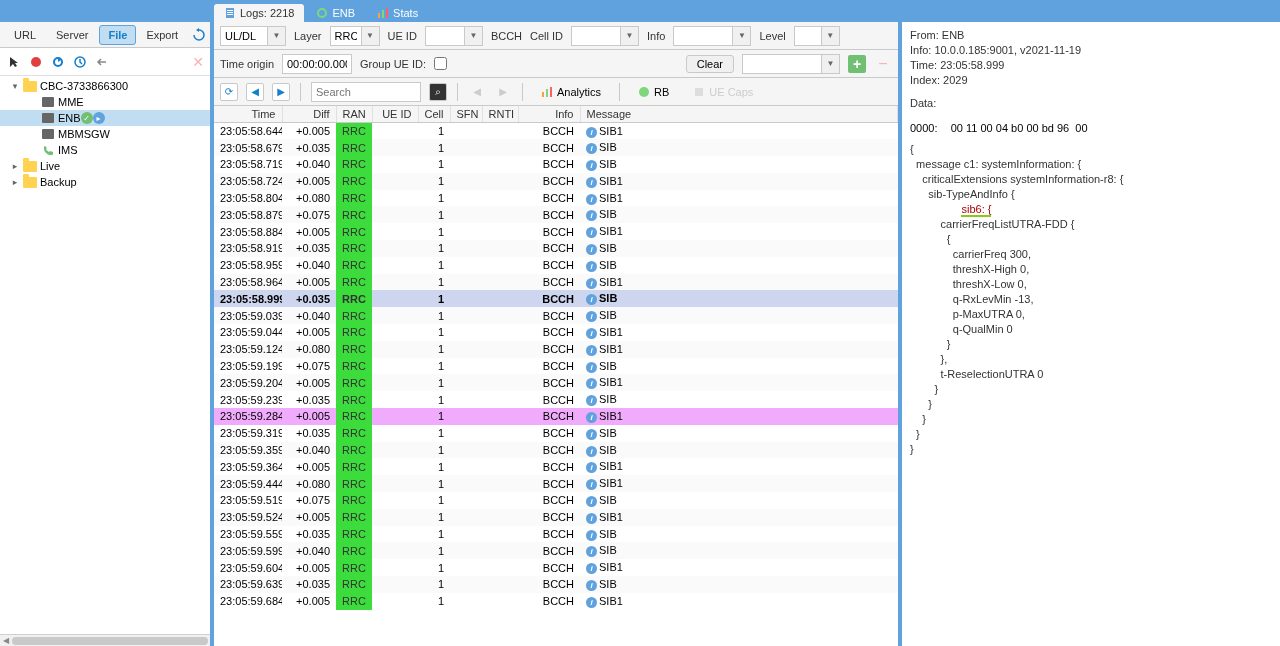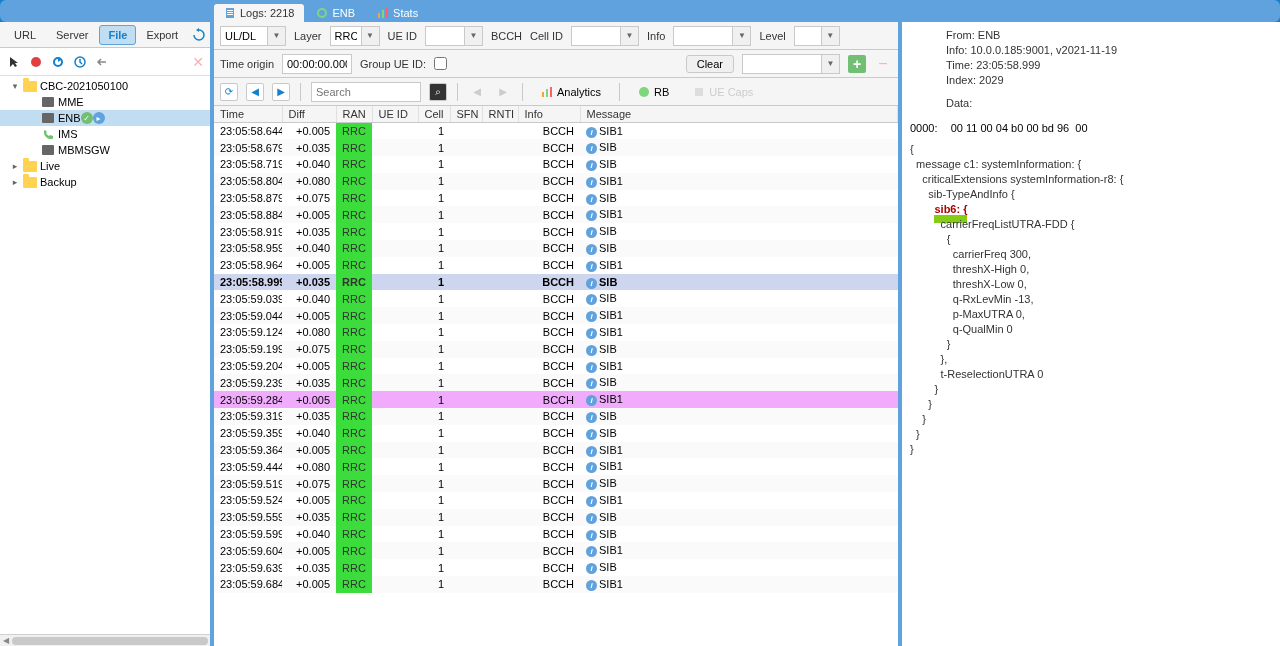--- a/index.html
+++ b/index.html
@@ -4,21 +4,21 @@
 <style>
 * { margin: 0; padding: 0; box-sizing: border-box; font-family: Arial, Helvetica, sans-serif; font-size: 11px; }
 body { background: #fff; width: 1280px; height: 646px; overflow: hidden; }
 
 
 .app-bar { background: #157fcc; height: 22px; display: flex; align-items: center; padding: 0 6px; color: #fff; font-size: 12px; }
 .app-title { flex: 0 0 auto; }
 .app-collapse { margin-left: auto; width: 14px; height: 14px; border-radius: 50%; background: #5aa8e0; display: flex; align-items: center; justify-content: center; cursor: pointer; }
 
 
-.tab-bar { background: #5fa2dd; height: 22px; display: flex; align-items: flex-end; padding-left: 214px; gap: 2px; position: absolute; top: 0; left: 0; right: 0; z-index: 5; border-radius: 6px; }
+.tab-bar { background: #5fa2dd; height: 22px; display: flex; align-items: flex-end; padding-left: 214px; gap: 2px; position: absolute; top: 0; left: 0; right: 0; z-index: 5; }
 .main-container { position: relative; }
 .tab-bar .tab { padding: 3px 10px; font-size: 11px; color: #fff; display: flex; align-items: center; gap: 4px; border-radius: 3px 3px 0 0; cursor: pointer; }
 .tab.active { background: #f5f5f5; color: #333; }
 
 
 .layout { display: flex; height: 624px; position: absolute; top: 22px; left: 0; right: 0; }
 .left-panel { width: 214px; border-right: 4px solid #5fa2dd; background: #fff; display: flex; flex-direction: column; }
 .center-panel { flex: 1; background: #fff; display: flex; flex-direction: column; border-right: 4px solid #5fa2dd; }
 .right-panel { width: 378px; background: #fff; padding: 6px 8px; overflow: auto; }
 
@@ -57,38 +57,38 @@
 .minus-btn { width: 18px; height: 18px; color: #f8b0b0; display: flex; align-items: center; justify-content: center; cursor: pointer; font-size: 16px; }
 
 .nav-ar { width: 18px; height: 18px; border: 1px solid #c9c9c9; background: #fff; display: flex; align-items: center; justify-content: center; cursor: pointer; border-radius: 2px; color: #157fcc; font-size: 10px; }
 .sep { width: 1px; height: 18px; background: #c9c9c9; margin: 0 2px; }
 .search-input { width: 110px; height: 20px; border: 1px solid #c9c9c9; padding: 0 4px; }
 .analytics-btn { display: flex; align-items: center; gap: 4px; padding: 2px 8px; cursor: pointer; }
 
 
 .table-wrap { flex: 1; overflow: auto; position: relative; }
 .log-table { width: 100%; border-collapse: collapse; table-layout: fixed; }
-.log-table th { background: #f5f5f5; border-right: 1px solid #e0e0e0; border-bottom: 1px solid #c9c9c9; padding: 2px 6px; font-weight: normal; color: #333; text-align: left; height: 16px; position: sticky; top: 0; }
+.log-table th { background: #f5f5f5; border-right: 1px solid #e0e0e0; border-bottom: 1px solid #c9c9c9; padding: 2px 6px; font-weight: normal; color: #333; text-align: right; height: 16px; position: sticky; top: 0; }
 .log-table th.left { text-align: left; }
 .log-table th.center { text-align: center; }
 .log-table td { padding: 1px 6px; border-bottom: 0; height: 16.8px; text-align: right; white-space: nowrap; overflow: hidden; }
 .log-table td.left { text-align: left; }
 .log-table td.ran { background: #3ddc3d; color: #333; text-align: center; }
 .log-table tr:nth-child(even) td:not(.ran) { background: #fafafa; }
 .log-table tr.sel td { background: #ced6ef !important; font-weight: bold; }
 .log-table tr.sel td.ran { background: #3ddc3d !important; }
 .log-table tr.hover td:not(.ran) { background: #f0abfc; }
 .info-ic { display: inline-block; width: 11px; height: 11px; border-radius: 50%; background: #5fa2dd; color: #fff; font-size: 8px; text-align: center; line-height: 11px; margin-right: 2px; font-weight: bold; font-style: italic; }
 
 
 .right-panel .meta { line-height: 15px; color: #333; }
-.right-panel .meta-row { display: flex; margin-left: 36px; }
+.right-panel .meta-row { display: flex; }
 .right-panel .hex { font-family: "Courier New", monospace; font-size: 11px; margin-top: 10px; line-height: 14px; white-space: pre; }
 .right-panel pre { font-family: "Courier New", monospace; font-size: 11px; line-height: 14px; white-space: pre; margin-top: 6px; color: #333; }
-.sib6-mark { color: #a00; font-weight: bold; border-bottom: 8px solid #84cc16; }
+.sib6-mark { color: #a00; font-weight: normal; border-bottom: 2px solid #84cc16; margin-left: 27px; }
 
 
 .bottom-scroll { height: 12px; background: #f0f0f0; border-top: 1px solid #d0d0d0; display: flex; align-items: center; }
 .bottom-scroll .track { flex: 1; height: 10px; position: relative; }
 .bottom-scroll .thumb { position: absolute; left: 0; width: 196px; height: 8px; top: 1px; background: #c9c9c9; border-radius: 4px; }
 .bottom-scroll .arr { width: 12px; text-align: center; color: #888; font-size: 8px; cursor: pointer; }
 
 svg { display: block; }
 </style>
 </head>
@@ -181,57 +181,57 @@
           </span>
       <span class="close">✕</span>
     </div>
     <div class="tree" id="tree">
           <div class="tree-node">
             <span class="tree-indent" style="width:6px"></span>
             <span class="tree-toggle">▾</span>
             <span class="tree-icon">
               <span class="folder-icon"></span>
             </span>
-            <span>CBC-2021050100</span>
+            <span>CBC-3733866300</span>
           </div>
           <div class="tree-node">
             <span class="tree-indent" style="width:24px"></span>
             <span class="tree-toggle"></span>
             <span class="tree-icon">
               <span class="server-icon"></span>
             </span>
             <span>MME</span>
           </div>
           <div class="tree-node selected">
             <span class="tree-indent" style="width:24px"></span>
             <span class="tree-toggle"></span>
             <span class="tree-icon">
               <span class="server-icon"></span>
             </span>
             <span>ENB</span> 
             <span class="badge-g">✓</span> 
             <span class="badge-b">▸</span>
+          </div>
+          <div class="tree-node">
+            <span class="tree-indent" style="width:24px"></span>
+            <span class="tree-toggle"></span>
+            <span class="tree-icon">
+              <span class="server-icon"></span>
+            </span>
+            <span>MBMSGW</span>
           </div>
           <div class="tree-node">
             <span class="tree-indent" style="width:24px"></span>
             <span class="tree-toggle"></span>
             <span class="tree-icon">
               <svg width="12" height="12">
                 <path d="M3 2 Q2 2 2 3 L2 5 Q2 7 4 9 Q6 11 8 11 L10 11 Q11 11 11 10 L11 8 L8 7 L7 8 Q5 7 4 5 L5 4 Z" fill="#70bf73"></path>
               </svg>
             </span>
             <span>IMS</span>
-          </div>
-          <div class="tree-node">
-            <span class="tree-indent" style="width:24px"></span>
-            <span class="tree-toggle"></span>
-            <span class="tree-icon">
-              <span class="server-icon"></span>
-            </span>
-            <span>MBMSGW</span>
           </div>
           <div class="tree-node">
             <span class="tree-indent" style="width:6px"></span>
             <span class="tree-toggle">▸</span>
             <span class="tree-icon">
               <span class="folder-icon"></span>
             </span>
             <span>Live</span>
           </div>
           <div class="tree-node">
@@ -392,20 +392,31 @@
                 <td>+0.040</td>
                 <td class="ran">RRC</td>
                 <td></td>
                 <td>1</td>
                 <td></td>
                 <td></td>
                 <td>BCCH</td>
                 <td class="left"><span class="info-ic">i</span>SIB</td>
               </tr>
               <tr class="">
+                <td>23:05:58.724</td>
+                <td>+0.005</td>
+                <td class="ran">RRC</td>
+                <td></td>
+                <td>1</td>
+                <td></td>
+                <td></td>
+                <td>BCCH</td>
+                <td class="left"><span class="info-ic">i</span>SIB1</td>
+              </tr>
+              <tr class="">
                 <td>23:05:58.804</td>
                 <td>+0.080</td>
                 <td class="ran">RRC</td>
                 <td></td>
                 <td>1</td>
                 <td></td>
                 <td></td>
                 <td>BCCH</td>
                 <td class="left"><span class="info-ic">i</span>SIB1</td>
               </tr>

